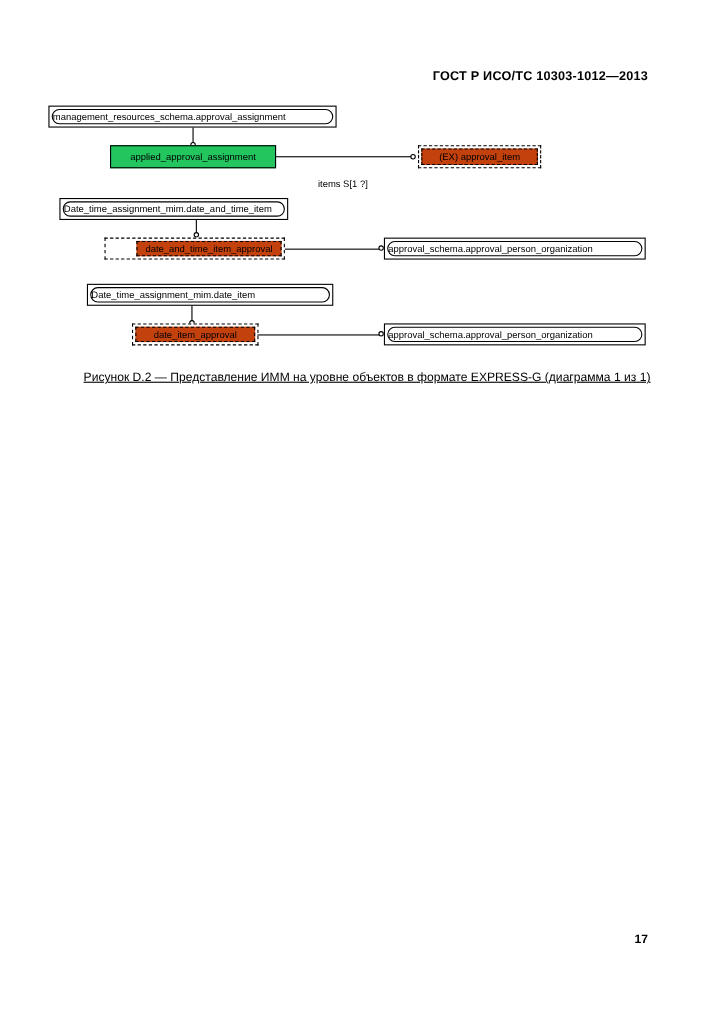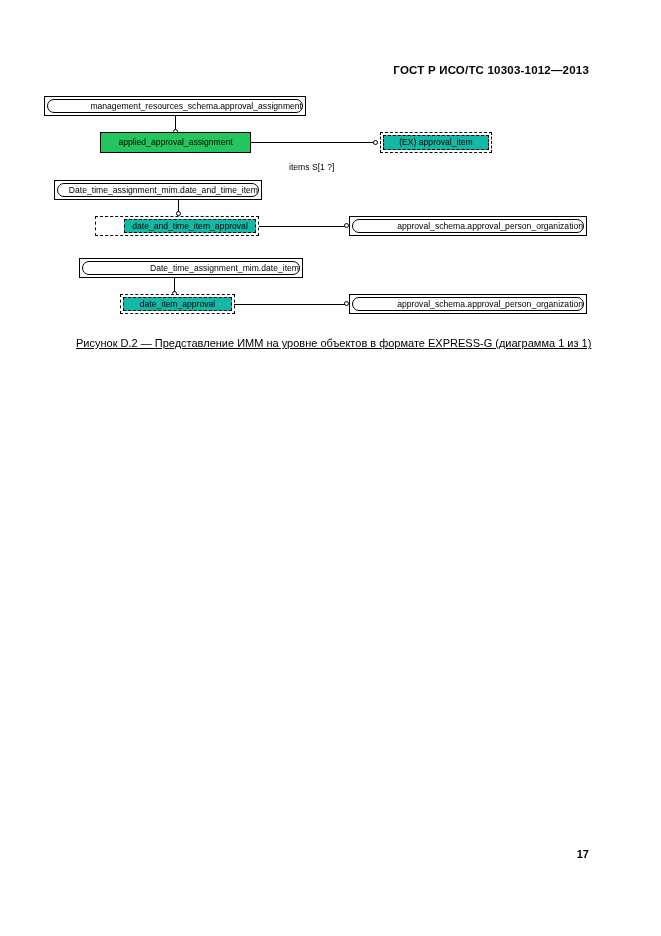--- a/index.html
+++ b/index.html
@@ -51,39 +51,39 @@
     padding: 2px;
   }
   .schema-inner {
     border: 1px solid #000;
     border-radius: 11px;
     background: #fff;
     width: 100%;
     height: 100%;
     display: flex;
     align-items: center;
-    justify-content: flex-end;
+    justify-content: flex-start;
     box-sizing: border-box;
   }
 
   
   .entity-solid {
     border: 1px solid #000;
     background: #22c55e;
   }
 
   
   .entity-dashed-outer {
     border: 1px dashed #000;
     background: #fff;
     padding: 2px;
   }
   .entity-dashed-inner {
     border: 1px dashed #000;
-    background: #14b8a6;
+    background: #c2410c;
     width: 100%;
     height: 100%;
     display: flex;
     align-items: center;
     justify-content: center;
     box-sizing: border-box;
   }
 
   .node-label {
     font-size: 8.6px;

